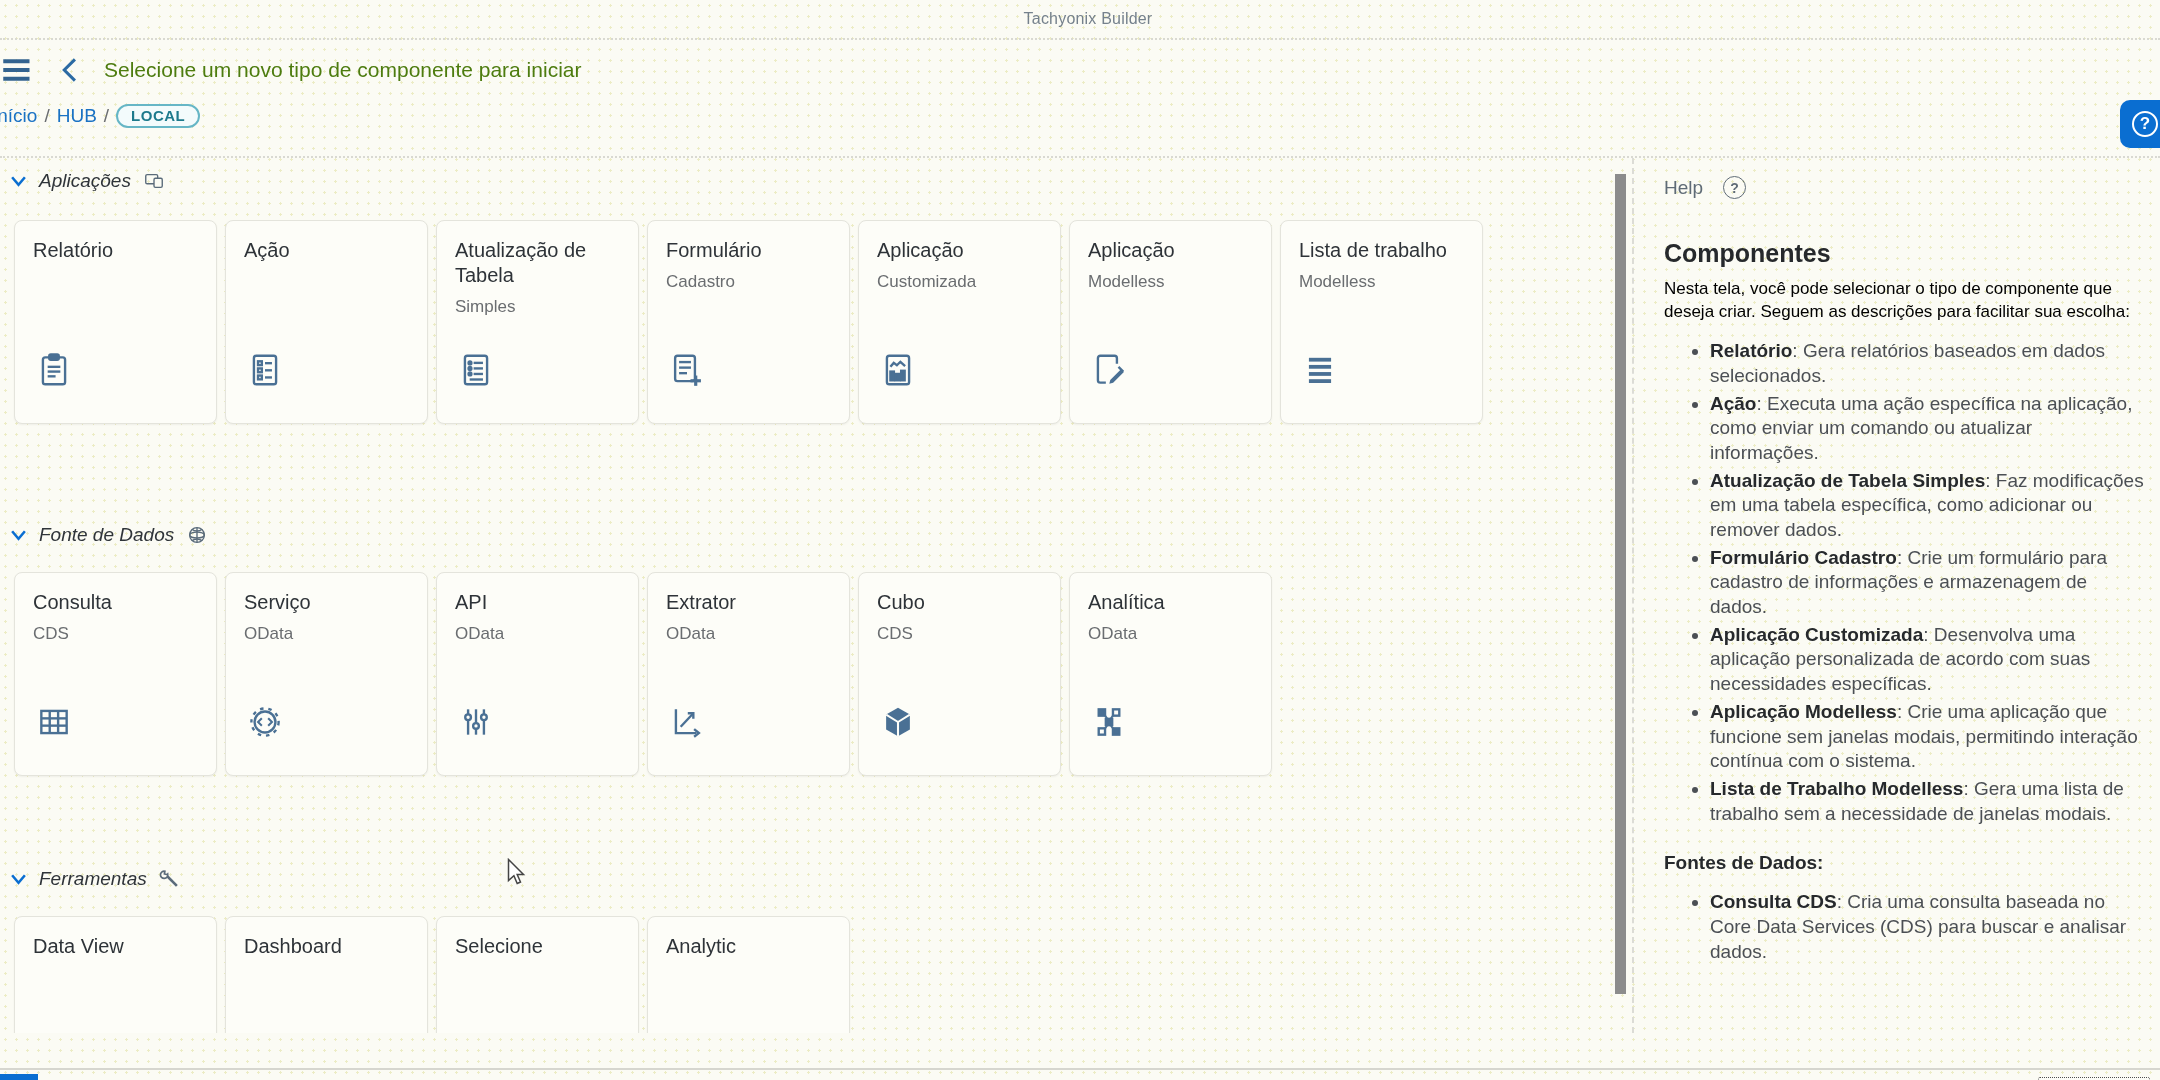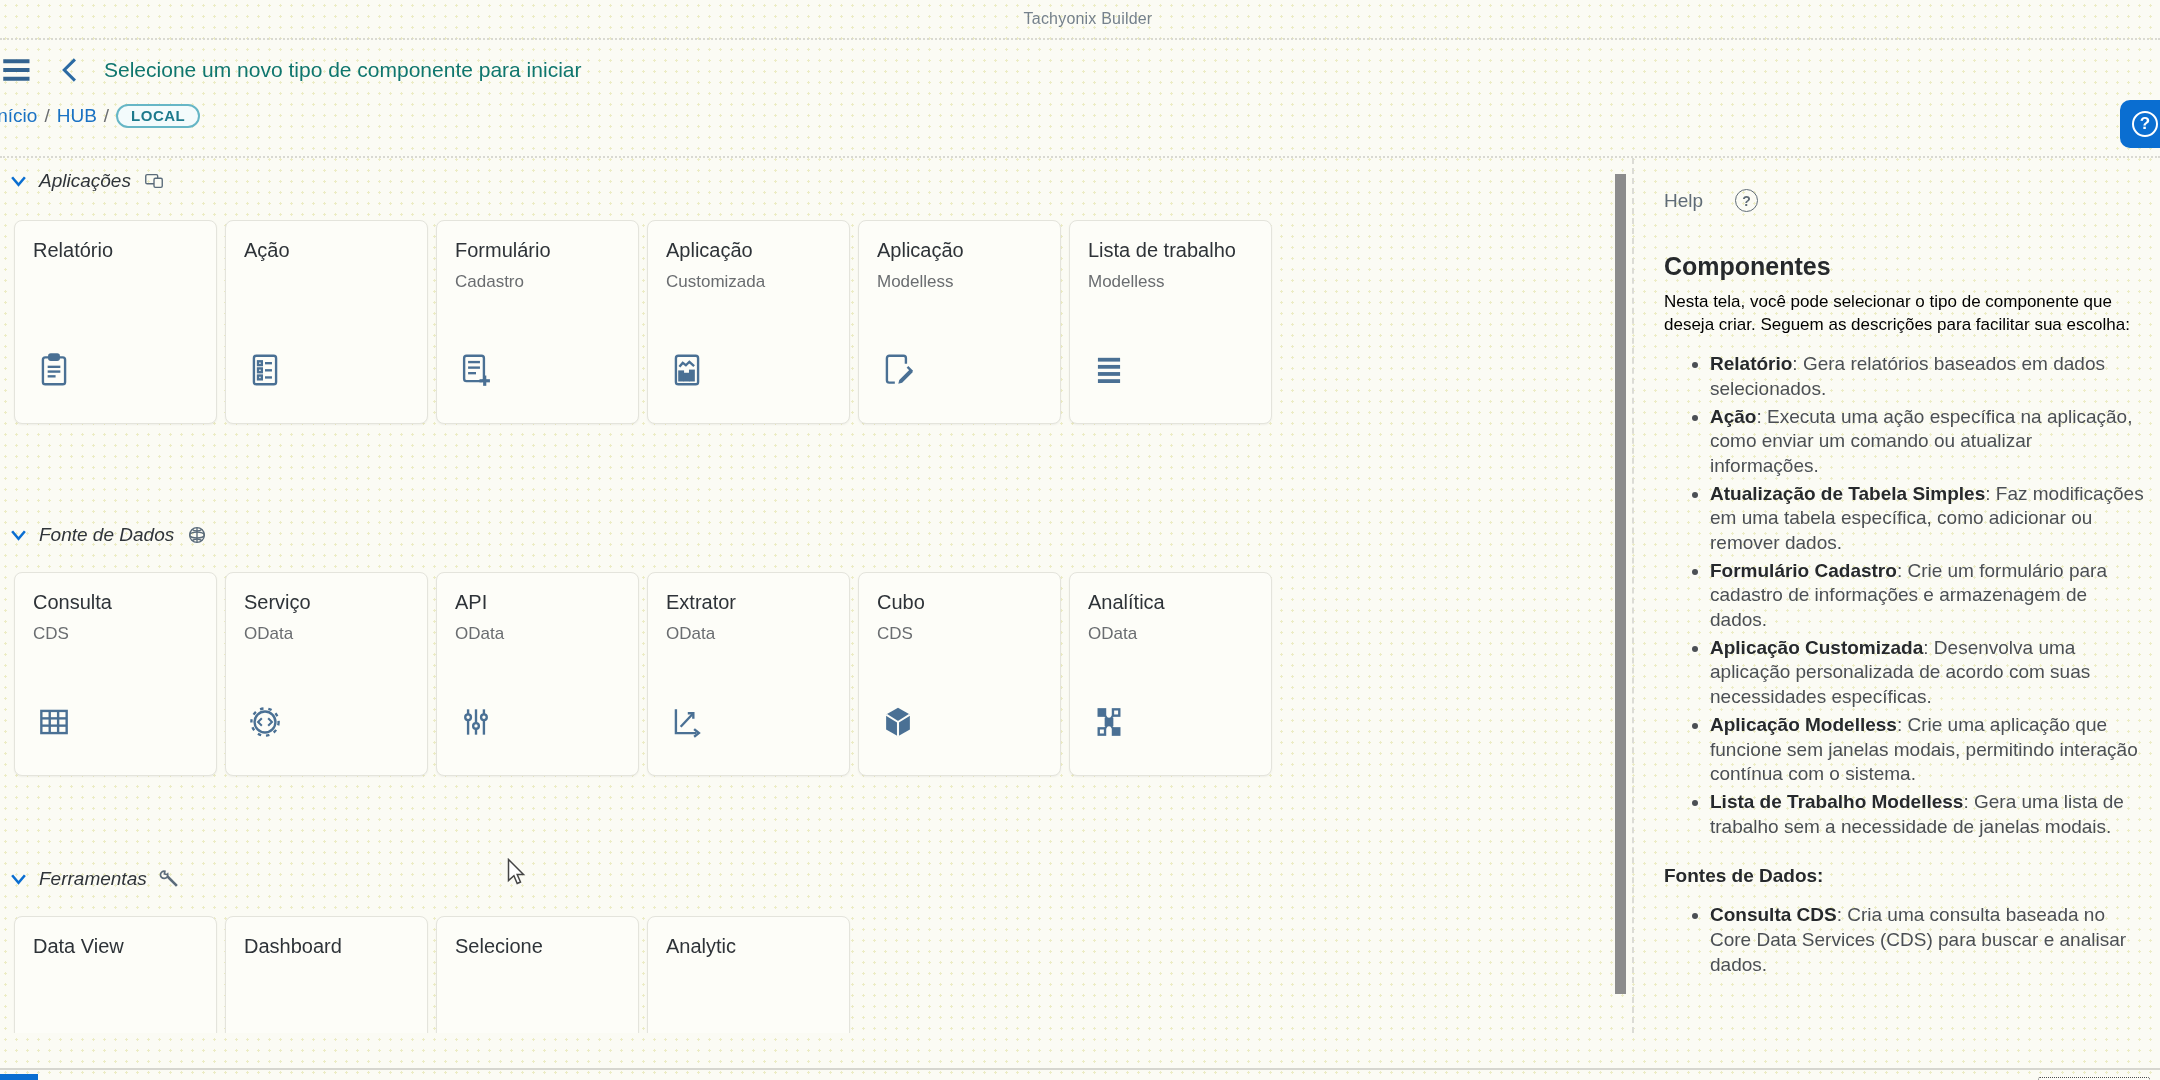--- a/index.html
+++ b/index.html
@@ -15,21 +15,21 @@
   svg{display:block}
   
   .topbar{position:absolute;left:0;top:0;width:2160px;height:40px;
     display:flex;align-items:center;justify-content:center;
     border-bottom:2px dotted #d9d9d2;}
   .topbar .apptitle{font-size:16px;color:#75818c;letter-spacing:.2px;margin-left:16px;}
   .navbar{position:absolute;left:0;top:42px;width:2160px;height:56px;
     display:flex;align-items:center;}
   .navbar .burger{margin-left:2px;cursor:pointer;}
   .navbar .back{margin-left:28px;cursor:pointer;}
-  .navbar .pagetitle{margin-left:26px;font-size:21px;color:#0f766e;}
+  .navbar .pagetitle{margin-left:26px;font-size:21px;color:#4d7c0f;}
   .crumbs{position:absolute;left:-8px;top:104px;display:flex;align-items:center;font-size:19px;}
   .crumbs a{color:#1a72c4;text-decoration:none;cursor:pointer;}
   .crumbs .sep{color:#6a6d70;margin:0 7px;}
   .badge{display:inline-block;border:2px solid #66b6c6;color:#1d7a8c;background:#f3fbfc;
     border-radius:12px;padding:1px 13px 2px;font-size:15px;font-weight:bold;letter-spacing:.5px;}
   .help-fab{position:absolute;right:-10px;top:100px;width:50px;height:48px;border:none;
     background:#0a6ed1;border-radius:10px;display:flex;align-items:center;justify-content:center;cursor:pointer;}
   .help-fab .qcirc{width:26px;height:26px;border:2.2px solid #fff;border-radius:50%;
     color:#fff;font-size:17px;font-weight:bold;display:flex;align-items:center;justify-content:center;}
   .rule{position:absolute;left:0;top:156px;width:2160px;border-top:2px dotted #d9d9d2;}
@@ -51,21 +51,21 @@
   #sec-1 .section-header{margin-top:96px;}
   #sec-1 .cardrow{margin-top:22px;}
   #sec-2 .section-header{margin-top:88px;}
   #sec-2 .cardrow{margin-top:22px;}
   
   .vscroll{position:absolute;left:1612px;top:4px;width:16px;height:866px;}
   .vscroll .thumb{position:absolute;left:3px;top:12px;width:11px;height:820px;background:#8c8c8c;}
   
   .help{position:absolute;left:1632px;top:0;width:528px;height:875px;
     border-left:2px dashed #dcdcd6;padding:14px 16px 0 30px;overflow:hidden;}
-  .help .hrow{display:flex;align-items:center;gap:32px;margin-top:17px;}
+  .help .hrow{display:flex;align-items:center;gap:20px;margin-top:4px;}
   .help .hlabel{font-size:19px;color:#5f6b76;}
   .help .qicon{width:23px;height:23px;border:1.8px solid #5f6b76;border-radius:50%;
     color:#5f6b76;font-size:14px;font-weight:bold;display:flex;align-items:center;justify-content:center;cursor:pointer;}
   .help h2{font-size:25px;font-weight:bold;color:#26292c;margin-top:40px;}
   .help .intro{font-size:17px;line-height:1.33;color:#000000;margin-top:10px;}
   .help .ghead{font-size:19px;font-weight:bold;color:#26292c;margin-top:26px;}
   .help ul{margin-top:16px;padding-left:46px;}
   .help li{font-size:19px;line-height:1.3;color:#4b4f54;margin-bottom:3px;}
   .help li b{color:#26292c;}
   
@@ -153,20 +153,38 @@
             <span class="cicon">
               <svg width="38" height="38" viewBox="0 0 24 24">
                 <g fill="none" stroke="#4a7094" stroke-width="1.5">
                   <rect x="5" y="3" width="14" height="18" rx="1.5"></rect>
                   <rect x="7.6" y="6.5" width="2.4" height="2.4"></rect>
                   <line x1="12" y1="7.7" x2="16.4" y2="7.7"></line>
                   <rect x="7.6" y="11" width="2.4" height="2.4"></rect>
                   <line x1="12" y1="12.2" x2="16.4" y2="12.2"></line>
                   <rect x="7.6" y="15.5" width="2.4" height="2.4"></rect>
                   <line x1="12" y1="16.7" x2="16.4" y2="16.7"></line>
+                </g>
+              </svg>
+            </span>
+          </div>
+          <div class="card">
+            <div class="ctitle">Atualização de Tabela</div>
+            <div class="csub">Simples</div>
+            <span class="cicon">
+              <svg width="38" height="38" viewBox="0 0 24 24">
+                <g fill="none" stroke="#4a7094" stroke-width="1.5">
+                  <rect x="5" y="3" width="14" height="18" rx="1.5"></rect>
+                  <circle cx="8.2" cy="7.5" r=".9" fill="#4a7094"></circle>
+                  <line x1="10.5" y1="7.5" x2="16.4" y2="7.5"></line>
+                  <circle cx="8.2" cy="11" r=".9" fill="#4a7094"></circle>
+                  <line x1="10.5" y1="11" x2="16.4" y2="11"></line>
+                  <circle cx="8.2" cy="14.5" r=".9" fill="#4a7094"></circle>
+                  <line x1="10.5" y1="14.5" x2="16.4" y2="14.5"></line>
+                  <line x1="8" y1="18" x2="16.4" y2="18"></line>
                 </g>
               </svg>
             </span>
           </div>
           <div class="card">
             <div class="ctitle">Formulário</div>
             <div class="csub">Cadastro</div>
             <span class="cicon">
               <svg width="38" height="38" viewBox="0 0 24 24">
                 <g fill="none" stroke="#4a7094" stroke-width="1.5">

